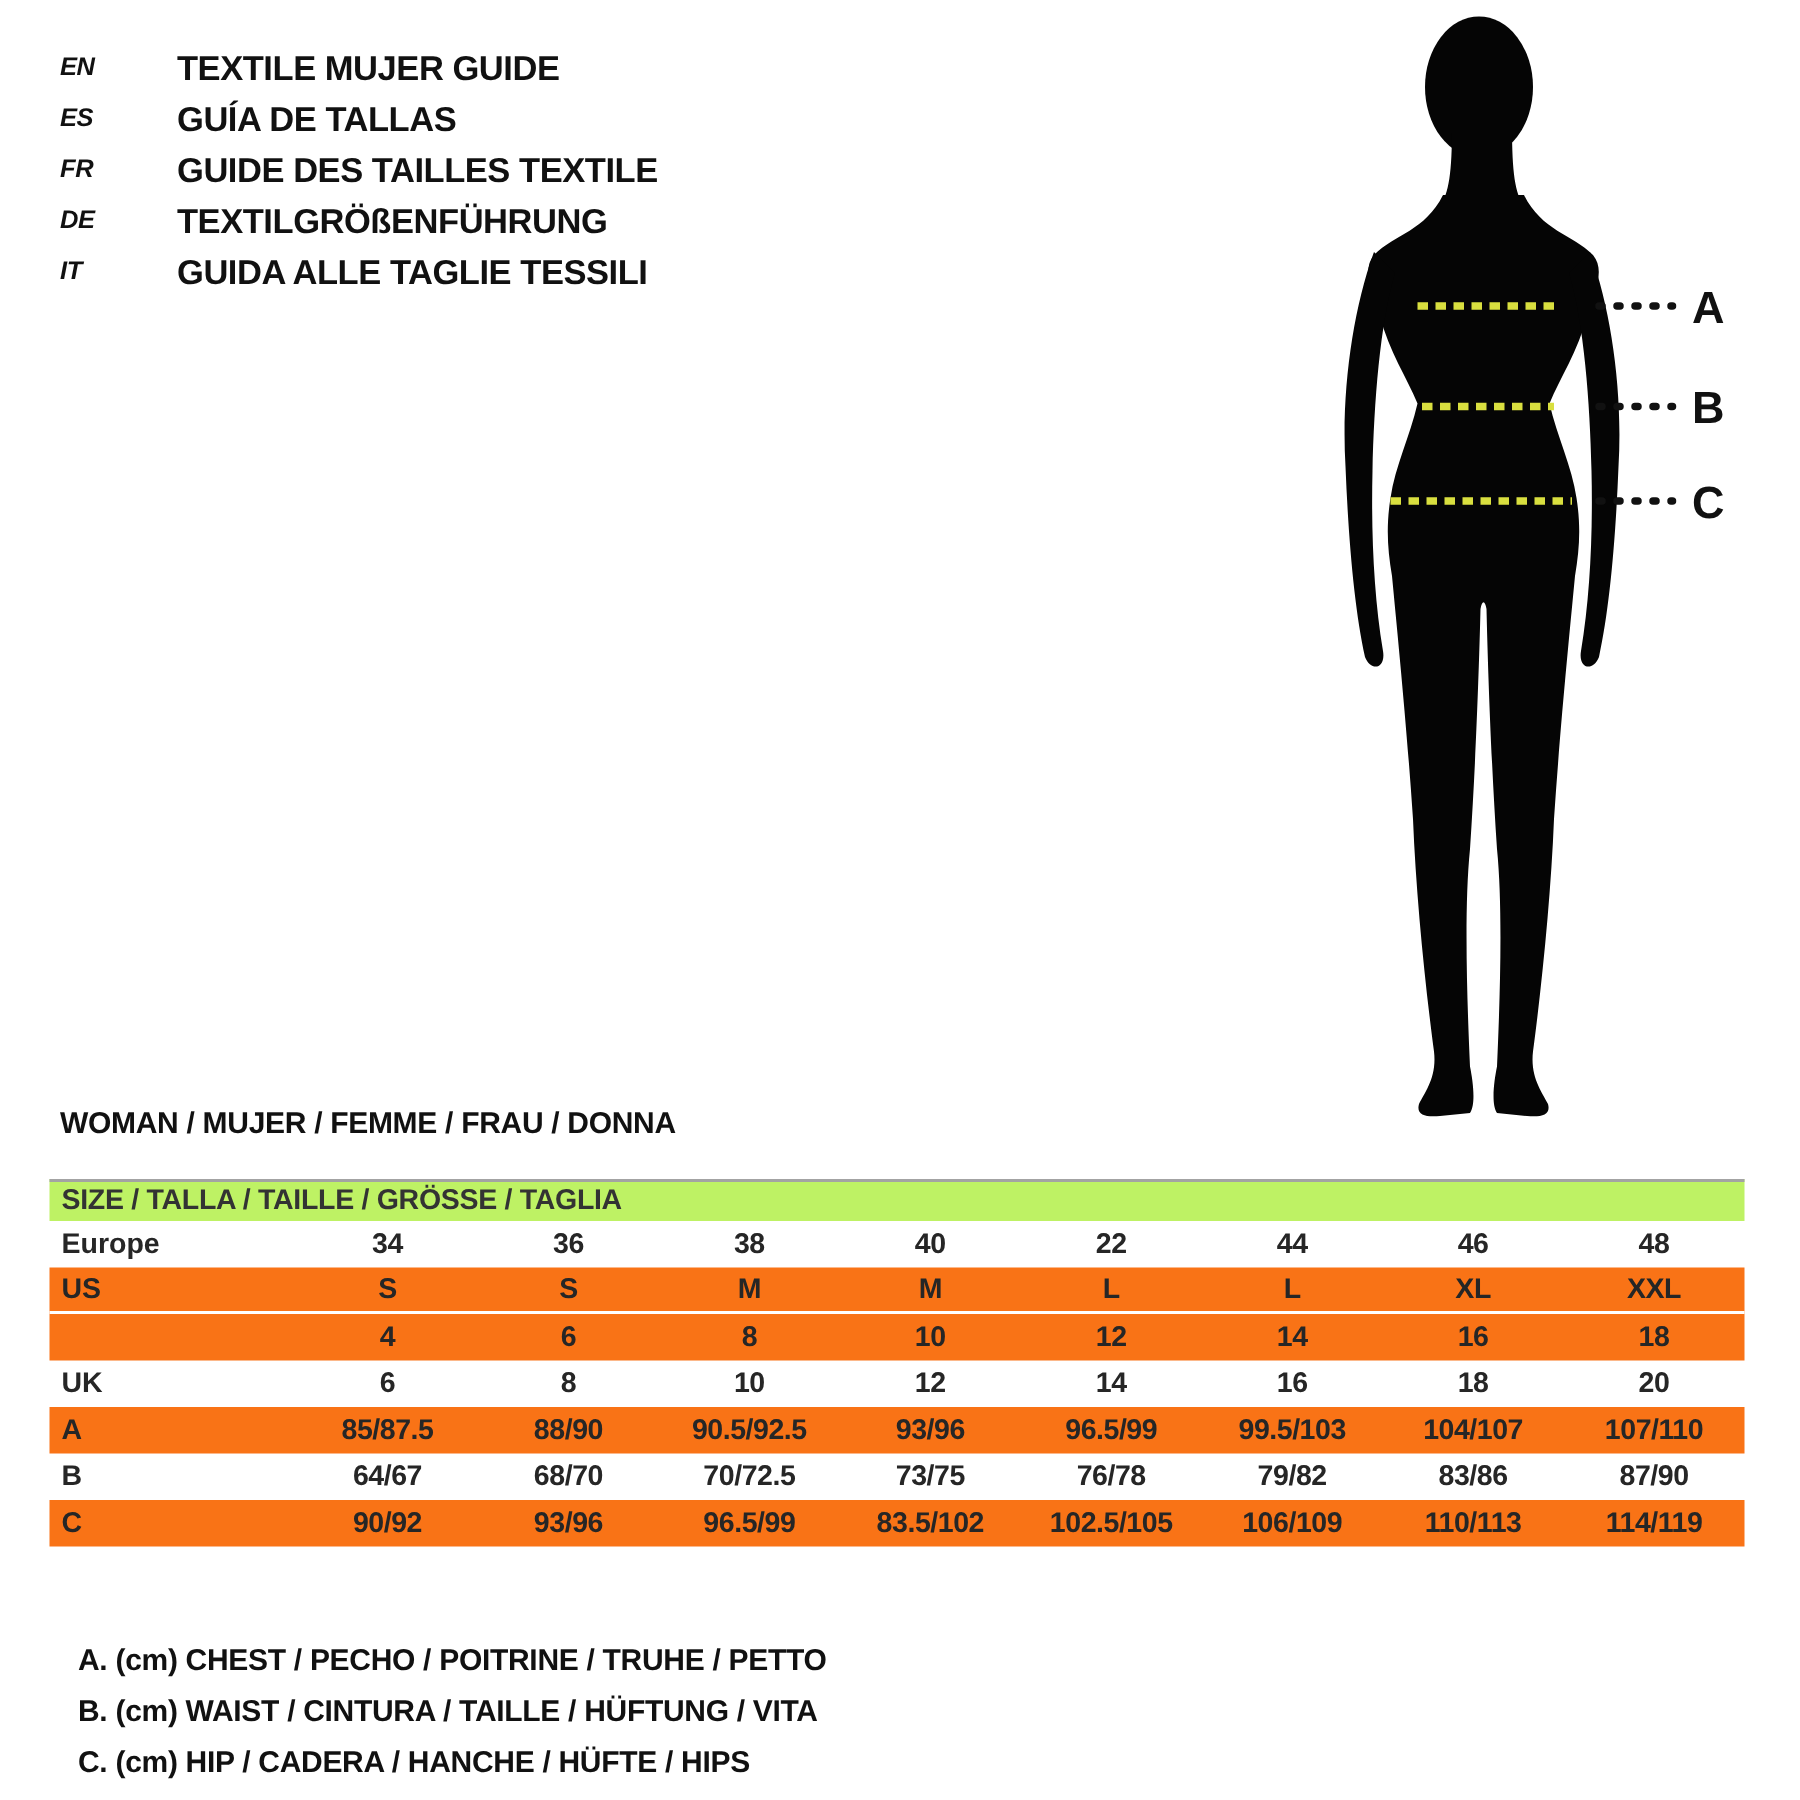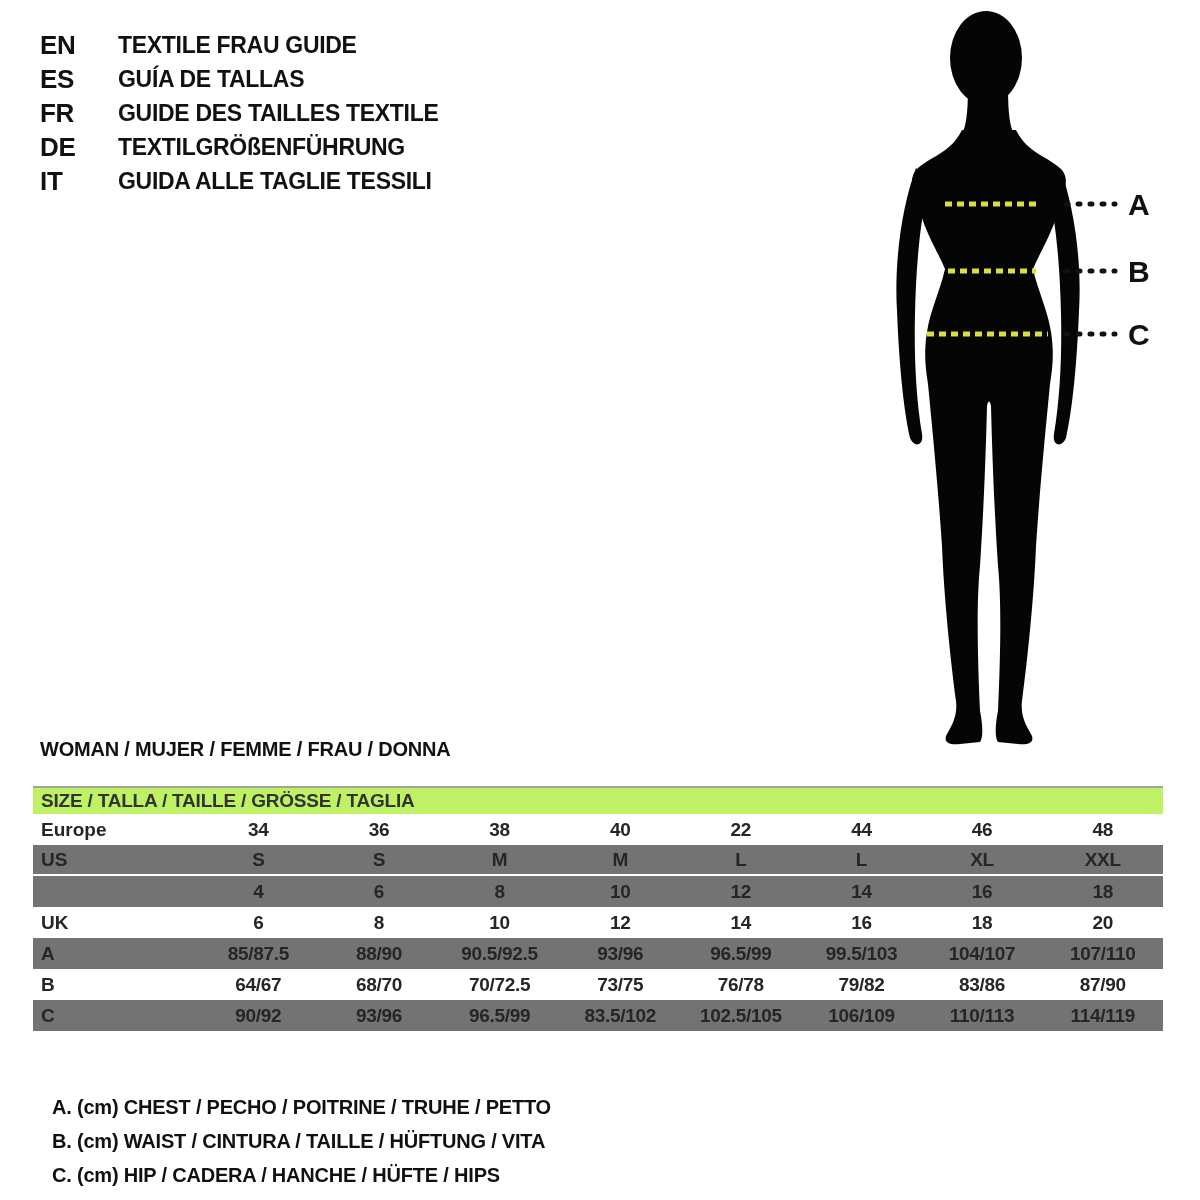--- a/index.html
+++ b/index.html
@@ -4,53 +4,53 @@
 <style>
   html,body{margin:0;padding:0;}
   body{
     width:1200px;height:1200px;position:relative;background:#ffffff;
     font-family:"Liberation Sans", sans-serif;color:#111;
     -webkit-font-smoothing:antialiased;overflow:hidden;
   }
   
   .lang-list{position:absolute;left:40px;top:28px;}
   .lang-row{display:flex;height:34px;align-items:center;}
-  .lang-code{width:78px;font-size:26px;font-weight:bold;letter-spacing:-0.3px;}
+  .lang-code{width:78px;font-size:17px;font-weight:bold;letter-spacing:-0.3px;font-style:italic;}
   .lang-title{font-size:23px;font-weight:bold;letter-spacing:-0.3px;white-space:nowrap;}
   
   .figure-wrap{position:absolute;left:870px;top:6px;width:320px;height:745px;}
   
   .section-heading{
     position:absolute;left:40px;top:738px;font-size:20px;font-weight:bold;
     letter-spacing:-0.2px;white-space:nowrap;
   }
   
   .size-table{position:absolute;left:33px;top:786px;width:1130px;font-weight:bold;}
   .size-table-header{
     height:28px;background:#bef264;border-top:2px solid #a3a3a3;box-sizing:border-box;
     display:flex;align-items:center;padding-left:8px;font-size:19px;color:#333;
     letter-spacing:-0.2px;
   }
   .t-row{display:flex;height:31px;align-items:center;font-size:19px;color:#262626;}
-  .t-row.gray{background:#737373;}
+  .t-row.gray{background:#f97316;}
   .t-row.divider{border-bottom:2px solid #ffffff;box-sizing:border-box;}
   .t-label{width:165px;padding-left:8px;box-sizing:border-box;text-align:left;}
   .t-cell{flex:1;text-align:center;letter-spacing:-0.3px;}
   
   .legend{position:absolute;left:40px;top:1090px;margin-left:12px;}
   .legend-line{height:34px;display:flex;align-items:center;font-size:20px;
     font-weight:bold;letter-spacing:-0.2px;white-space:nowrap;}
 </style>
 </head>
 <body>
 
 <div class="lang-list">
   <div class="lang-row">
     <span class="lang-code">EN</span>
-    <span class="lang-title">TEXTILE FRAU GUIDE</span>
+    <span class="lang-title">TEXTILE MUJER GUIDE</span>
   </div>
   <div class="lang-row">
     <span class="lang-code">ES</span>
     <span class="lang-title">GUÍA DE TALLAS</span>
   </div>
   <div class="lang-row">
     <span class="lang-code">FR</span>
     <span class="lang-title">GUIDE DES TAILLES TEXTILE</span>
   </div>
   <div class="lang-row">

